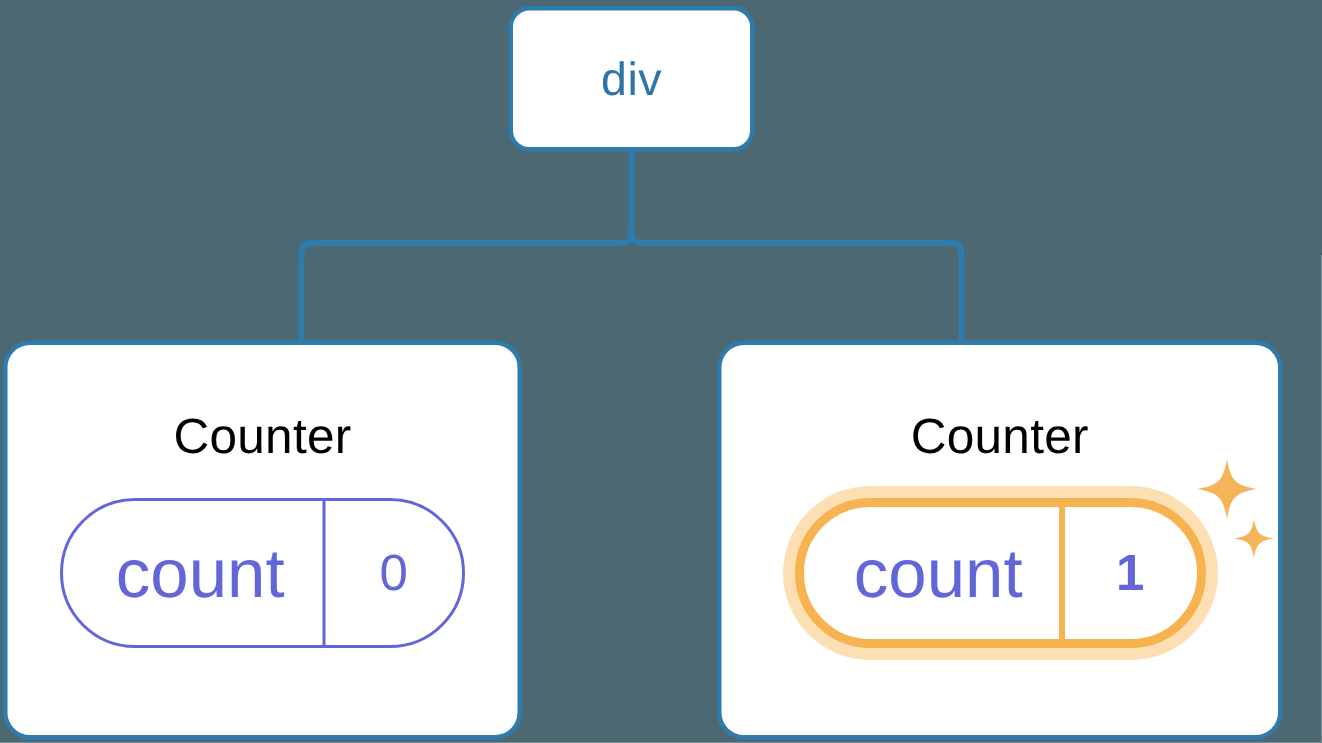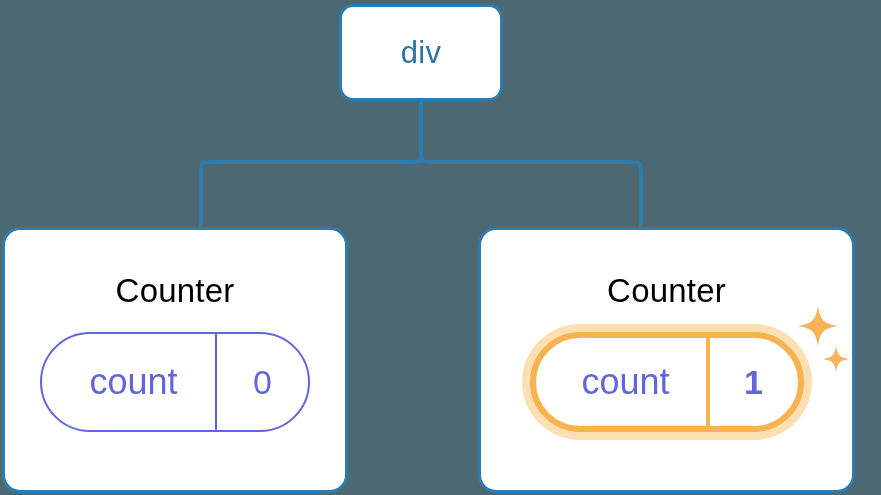--- a/index.html
+++ b/index.html
@@ -104,21 +104,21 @@
   }
   .pill-key,
   .pill-val {
     display: flex;
     align-items: center;
     justify-content: center;
     line-height: 1;
   }
   .pill-key {
     width: 173px;
-    font-size: 36px;
+    font-size: 46px;
     color: #6366d8;
     font-weight: 400;
     padding-left: 10px;
     box-sizing: border-box;
   }
   .pill-val {
     width: 93px;
     font-size: 34px;
     color: #6366d8;
     font-weight: 400;

